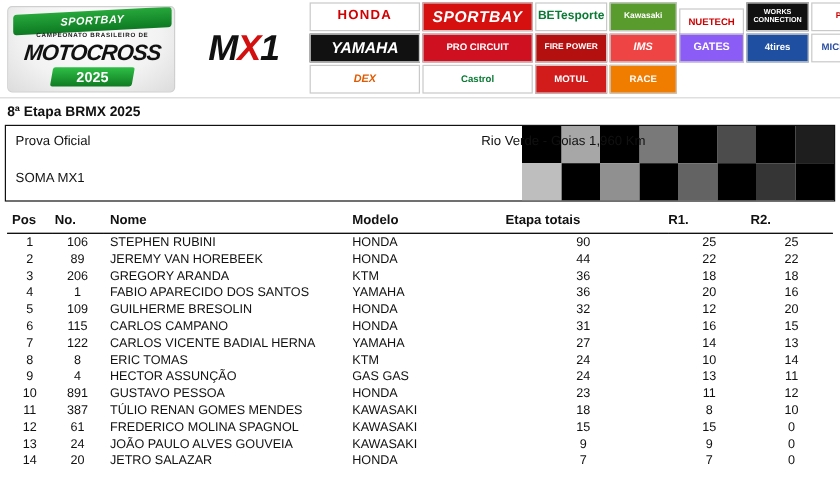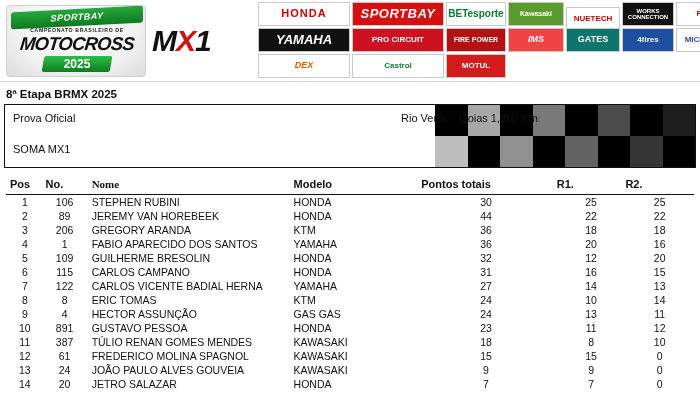--- a/index.html
+++ b/index.html
@@ -100,20 +100,21 @@
     color: #fff;
     font-weight: bold;
     font-size: 12px;
     transform: skewX(10deg);
   }
 
   
   .mx1 {
     width: 106px;
     flex: 0 0 auto;
+    text-align: center;
     padding-right: 4px;
   }
   .mx1 .t1 {
     font-size: 30px;
     font-weight: bold;
     font-style: italic;
     color: #111;
     letter-spacing: -1px;
     line-height: 32px;
   }
@@ -156,21 +157,21 @@
   .sp.honda { color:#d20000; font-size: 11px; letter-spacing: 1px; }
   .sp.sportbay { background:#d60f0f; color:#fff; font-style: italic; font-size: 13px; letter-spacing:.5px;}
   .sp.yamaha { background:#111; color:#fff; font-size: 13px; font-style: italic; }
   .sp.bet { color:#0a7b34; font-size: 10px; }
   .sp.kawa { background:#5a9b2d; color:#fff; font-size:7px; }
   .sp.nuetech { color:#c00; font-size: 8px; margin-top: 10px; }
   .sp.works { background:#111; color:#fff; font-size: 6px; }
   .sp.red1 { background:#cf1020; color:#fff; font-size:8px; }
   .sp.fire { background:#b51010; color:#fff; font-size:7px; }
   .sp.ims { background:#ef4444; color:#fff; font-size:9px; font-style:italic;}
-  .sp.gates { background:#0f766e; color:#fff; font-size:9px; }
+  .sp.gates { background:#8b5cf6; color:#fff; font-size:9px; }
   .sp.miles { background:#1e4fa0; color:#fff; font-size:8px; }
   .sp.shield { background:#fff; color:#c00; font-size: 7px; }
   .sp.michelin { color:#2b4ea2; font-size:8px; }
   .sp.dex { color:#e05a00; font-size:9px; font-style:italic;}
   .sp.castrol { color:#0a7b34; font-size:8px; }
   .sp.motul { background:#d21b1b; color:#fff; font-size:8px; }
   .sp.orange { background:#f07c00; color:#fff; font-size:8px; }
 
   
   .etapa {
@@ -240,21 +241,21 @@
     white-space: nowrap;
     overflow: hidden;
   }
   .c-pos { width: 34px; text-align: center; }
   .c-no  { width: 38px; text-align: center; }
   .c-name{ width: 188px; padding-left: 6px !important; }
   .c-model{ width: 110px; }
   .c-tot { width: 128px; text-align: center; }
   .c-r1  { width: 62px; text-align: center; }
   .c-r2  { width: 62px; text-align: center; }
-  thead .c-name { padding-left: 6px !important; font-family: Liberation Serif, serif; }
+  thead .c-name { padding-left: 6px !important; }
   thead .c-tot, thead .c-r1, thead .c-r2 { text-align: left; }
   thead .c-pos, thead .c-no { text-align: left; }
   thead .c-pos { padding-left: 4px !important; }
   thead .c-no { padding-left: 2px !important; margin-top: 16px; }
   thead .c-tot { padding-left: 6px !important; }
 </style>
 </head>
 <body>
 
 <div id="page">
@@ -291,20 +292,21 @@
         <div class="sp yamaha">YAMAHA</div>
         <div class="sp red1">PRO CIRCUIT</div>
         <div class="sp fire">FIRE POWER</div>
         <div class="sp ims">IMS</div>
         <div class="sp gates">GATES</div>
         <div class="sp miles">4tires</div>
         <div class="sp michelin">MICHELIN</div>
         <div class="sp dex">DEX</div>
         <div class="sp castrol">Castrol</div>
         <div class="sp motul">MOTUL</div>
+        <div class="sp orange">RACE</div>
       </div>
 
   </div>
 
   <div class="etapa">8ª Etapa BRMX 2025</div>
 
   <div class="infobox">
     <div class="flag">
         <div style="background: rgb(0, 0, 0);"></div>
         <div style="background: rgb(167, 167, 167);"></div>
@@ -328,32 +330,32 @@
     <div class="line2">SOMA MX1</div>
   </div>
 
   <table class="results">
     <thead>
       <tr>
         <th class="c-pos">Pos</th>
         <th class="c-no">No.</th>
         <th class="c-name">Nome</th>
         <th class="c-model">Modelo</th>
-        <th class="c-tot">Pontos totais</th>
+        <th class="c-tot">Etapa totais</th>
         <th class="c-r1">R1.</th>
         <th class="c-r2">R2.</th>
       </tr>
     </thead>
     <tbody id="results-body">
         <tr>
           <td class="c-pos">1</td>
           <td class="c-no">106</td>
           <td class="c-name">STEPHEN RUBINI</td>
           <td class="c-model">HONDA</td>
-          <td class="c-tot">30</td>
+          <td class="c-tot">90</td>
           <td class="c-r1">25</td>
           <td class="c-r2">25</td>
         </tr>
         <tr>
           <td class="c-pos">2</td>
           <td class="c-no">89</td>
           <td class="c-name">JEREMY VAN HOREBEEK</td>
           <td class="c-model">HONDA</td>
           <td class="c-tot">44</td>
           <td class="c-r1">22</td>

